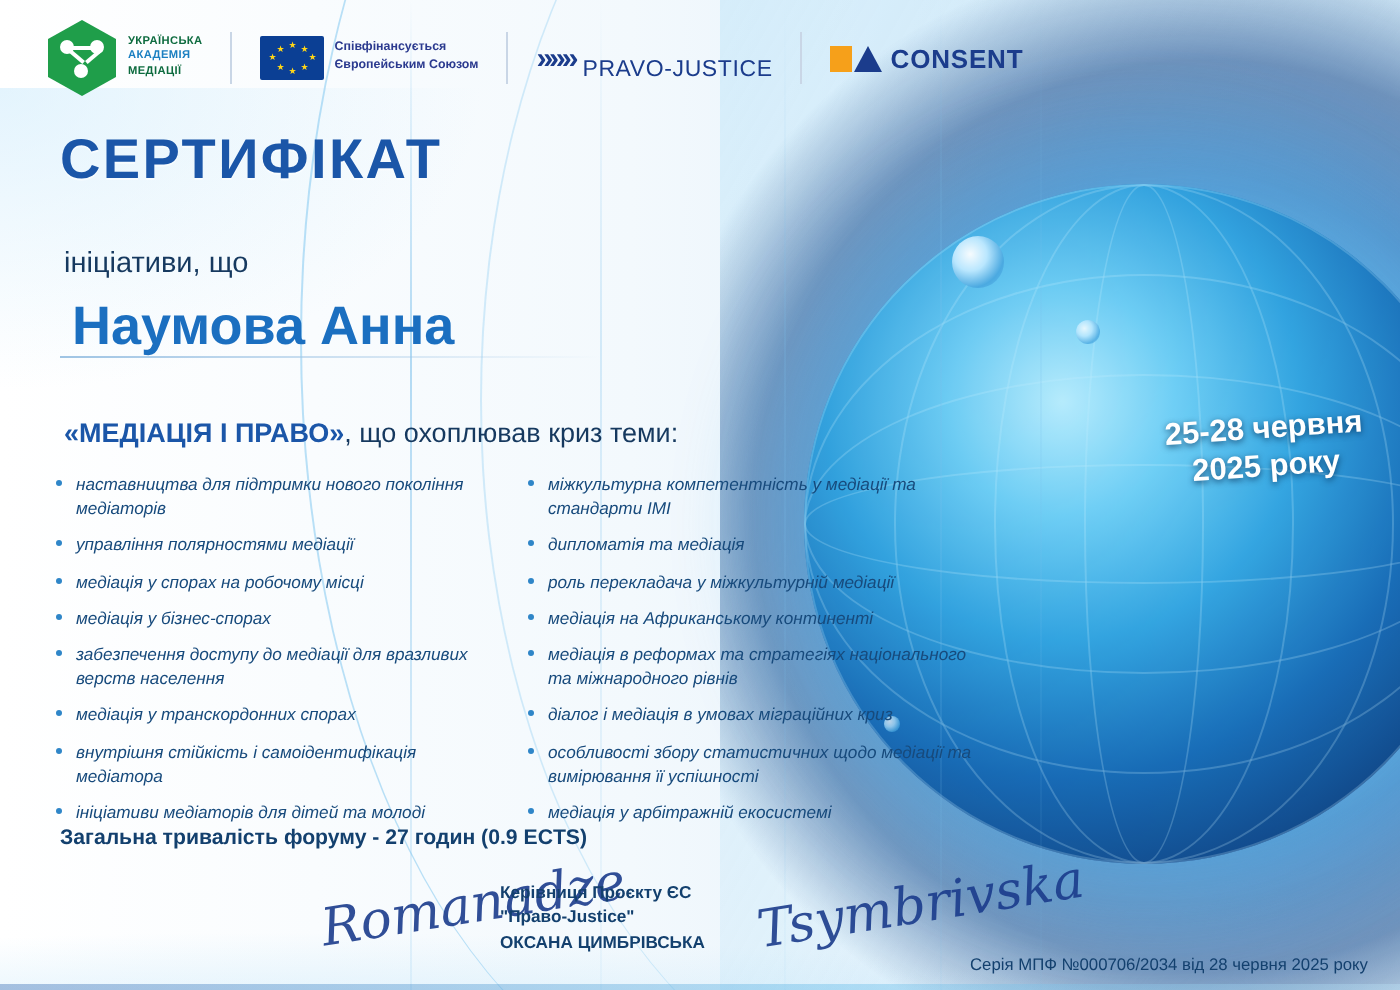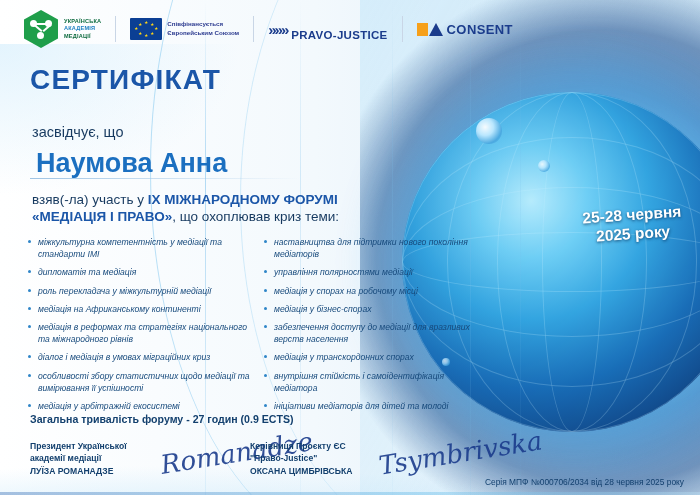--- a/index.html
+++ b/index.html
@@ -124,21 +124,21 @@
   .eu-flag {
     width: 32px; height: 22px; background: #0b3f94; position: relative; border-radius: 1px;
   }
   .eu-flag span {
     position: absolute; color: #ffd617; font-size: 4.5px; line-height: 1;
   }
   .eu-text { font-size: 6.2px; color: #2b3a8f; line-height: 1.4; font-weight: 700; }
 
   .logo-pj { display: flex; align-items: center; gap: 4px; }
   .pj-mark { color: #1b3c8c; font-size: 15px; letter-spacing: -2px; font-weight: 700; }
-  .pj-text { font-size: 11.5px; font-weight: 700; color: #1b3c8c; letter-spacing: .3px; margin-top: 12px; }
+  .pj-text { font-size: 11.5px; font-weight: 400; color: #1b3c8c; letter-spacing: .3px; margin-top: 12px; }
 
   .logo-consent { display: flex; align-items: center; gap: 4px; }
   .consent-mark { display: flex; align-items: center; gap: 1px; }
   .cm-sq { width: 11px; height: 13px; background: #f6a01a; }
   .cm-tri { width: 0; height: 0; border-left: 7px solid transparent; border-right: 7px solid transparent; border-bottom: 13px solid #1b3c8c; }
   .consent-text { font-size: 13px; font-weight: 700; color: #1b3c8c; letter-spacing: .4px; }
 
   .divider-v { width: 1px; height: 26px; background: #c9d6e6; }
 
   
@@ -325,66 +325,58 @@
           <span class="cm-tri"></span>
       </span>
       <span class="consent-text">CONSENT</span>
     </div>
 
   </div>
 
   <div class="content">
 
     <div class="title">СЕРТИФІКАТ</div>
-    <div class="subtitle">засвідчує, що</div>
+    <div class="subtitle">ініціативи, що</div>
     <div class="recipient">Наумова Анна</div>
     <div class="underline"></div>
 
-    <div class="line3">
-      <span>взяв(-ла) участь у </span><b>IX МІЖНАРОДНОМУ ФОРУМІ</b>
-    </div>
     <div class="line4">
       <b>«МЕДІАЦІЯ І ПРАВО»</b><span>, що охоплював криз теми:</span>
     </div>
 
     <div class="topics">
+      <div class="col">
+        <div class="topic">наставництва для підтримки нового покоління медіаторів</div>
+        <div class="topic">управління полярностями медіації</div>
+        <div class="topic">медіація у спорах на робочому місці</div>
+        <div class="topic">медіація у бізнес-спорах</div>
+        <div class="topic">забезпечення доступу до медіації для вразливих верств населення</div>
+        <div class="topic">медіація у транскордонних спорах</div>
+        <div class="topic">внутрішня стійкість і самоідентифікація медіатора</div>
+        <div class="topic">ініціативи медіаторів для дітей та молоді</div>
+      </div>
       <div class="col">
         <div class="topic">міжкультурна компетентність у медіації та стандарти ІМІ</div>
         <div class="topic">дипломатія та медіація</div>
         <div class="topic">роль перекладача у міжкультурній медіації</div>
         <div class="topic">медіація на Африканському континенті</div>
         <div class="topic">медіація в реформах та стратегіях національного та міжнародного рівнів</div>
         <div class="topic">діалог і медіація в умовах міграційних криз</div>
         <div class="topic">особливості збору статистичних щодо медіації та вимірювання її успішності</div>
         <div class="topic">медіація у арбітражній екосистемі</div>
       </div>
-      <div class="col">
-        <div class="topic">наставництва для підтримки нового покоління медіаторів</div>
-        <div class="topic">управління полярностями медіації</div>
-        <div class="topic">медіація у спорах на робочому місці</div>
-        <div class="topic">медіація у бізнес-спорах</div>
-        <div class="topic">забезпечення доступу до медіації для вразливих верств населення</div>
-        <div class="topic">медіація у транскордонних спорах</div>
-        <div class="topic">внутрішня стійкість і самоідентифікація медіатора</div>
-        <div class="topic">ініціативи медіаторів для дітей та молоді</div>
-      </div>
     </div>
 
     <div class="duration">Загальна тривалість форуму - 27 годин (0.9 ECTS)</div>
 
     <div class="date-badge">
       <div>25-28 червня</div>
       <div>2025 року</div>
     </div>
 
-    <div class="sig sig-left">
-      <div>Президент Української</div>
-      <div>академії медіації</div>
-      <div>ЛУЇЗА РОМАНАДЗЕ</div>
-    </div>
     <div class="sig-scribble scr-1">Romanadze</div>
 
     <div class="sig sig-right">
       <div>Керівниця Проєкту ЄС</div>
       <div>"Право-Justice"</div>
       <div>ОКСАНА ЦИМБРІВСЬКА</div>
     </div>
     <div class="sig-scribble scr-2">Tsymbrivska</div>
 
     <div class="series">Серія МПФ №000706/2034 від 28 червня 2025 року</div>

